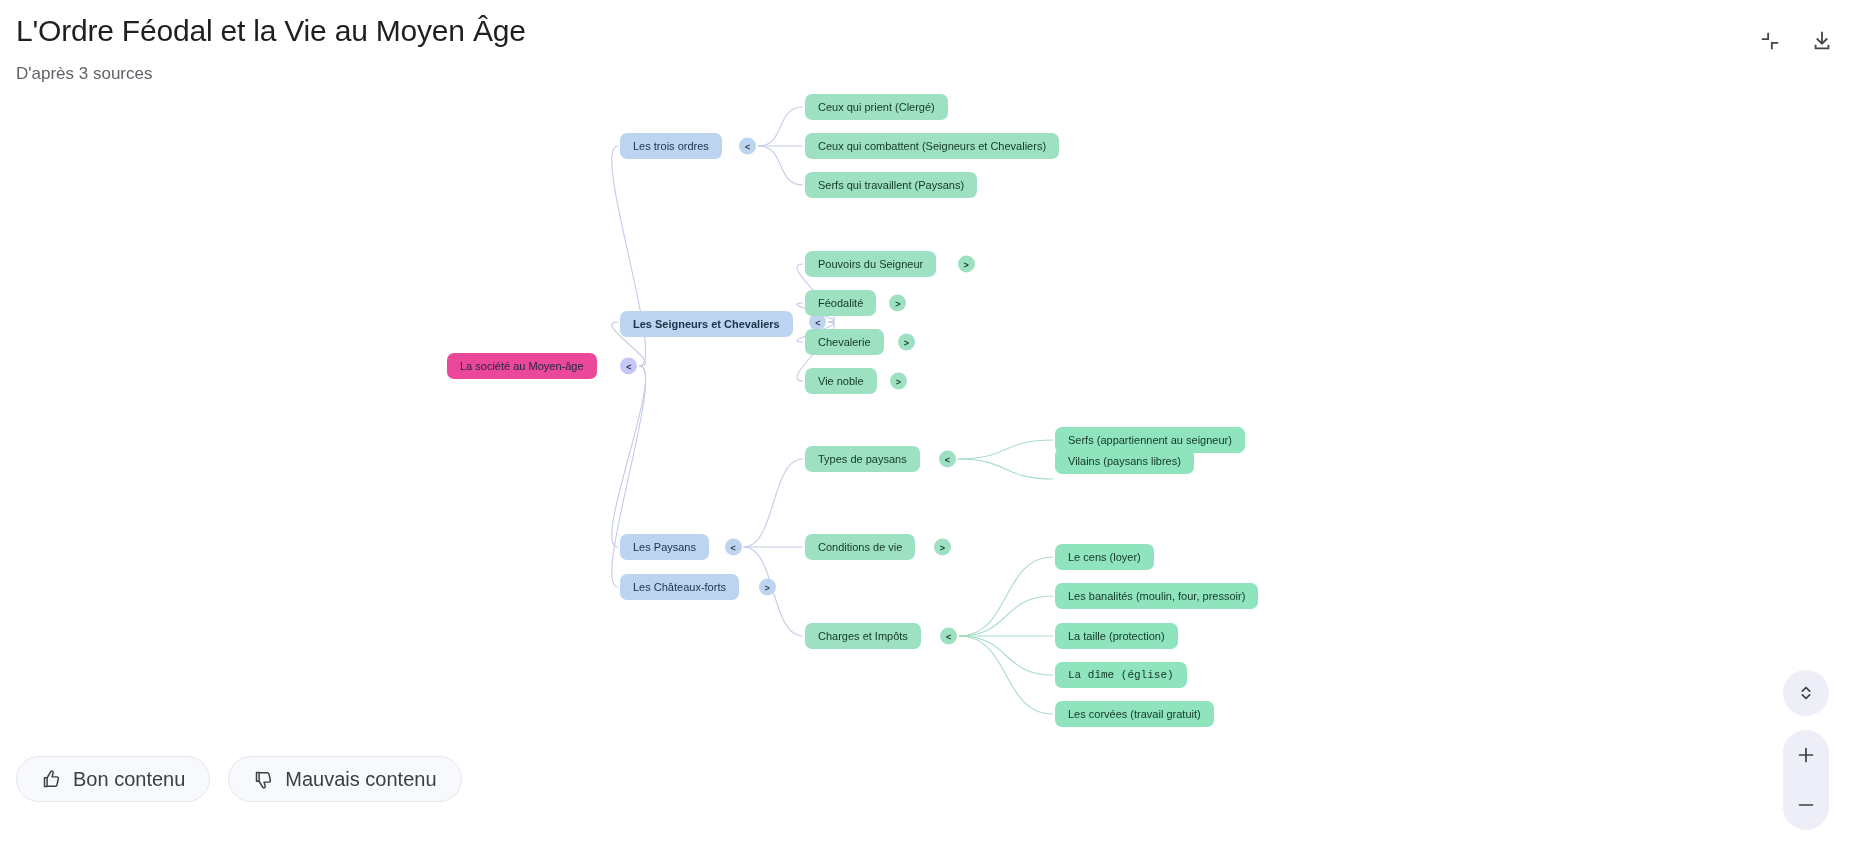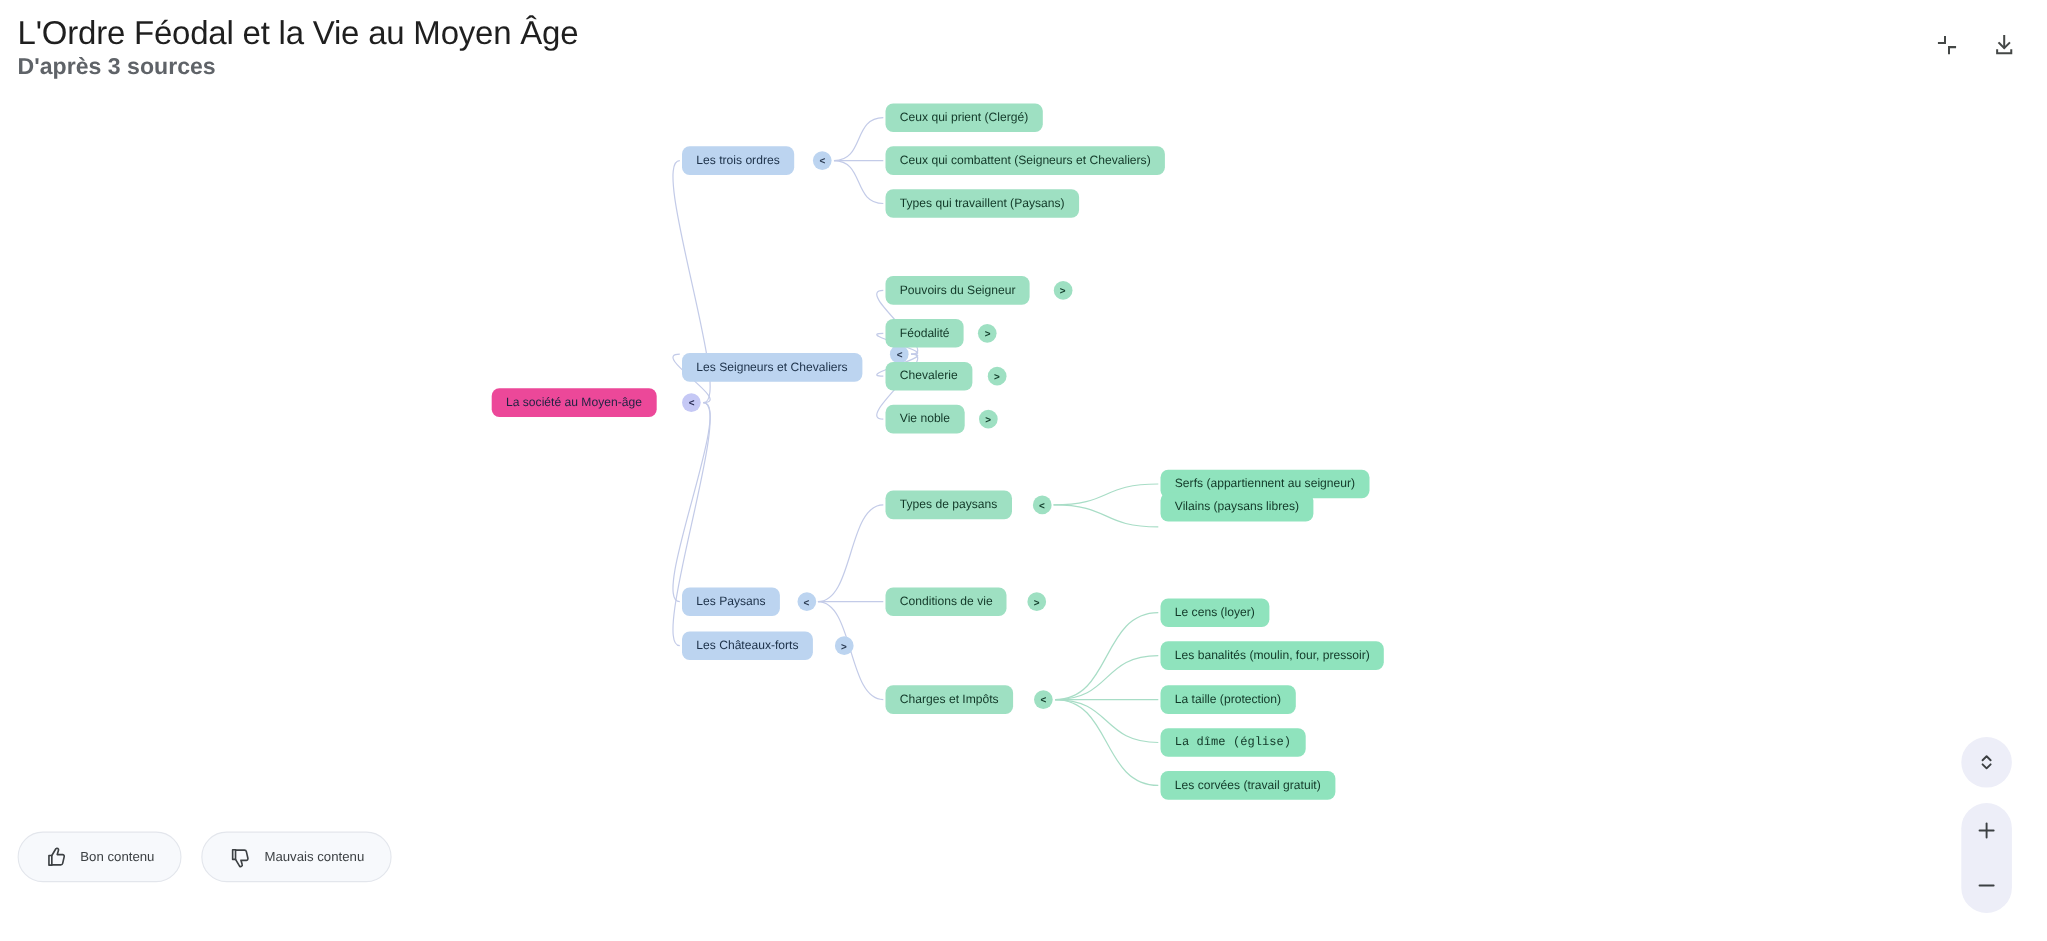--- a/index.html
+++ b/index.html
@@ -29,23 +29,23 @@
     top: 14px;
     font-size: 30px;
     font-weight: 400;
     letter-spacing: -0.2px;
     color: #1f1f1f;
     white-space: nowrap;
   }
   #sources-label {
     position: absolute;
     left: 16px;
-    top: 49px;
-    font-size: 21px;
-    font-weight: 700;
+    top: 64px;
+    font-size: 17px;
+    font-weight: 400;
     color: #5f6368;
     white-space: nowrap;
   }
   .header-action {
     position: absolute;
     width: 40px;
     height: 40px;
     border-radius: 50%;
     display: flex;
     align-items: center;
@@ -122,21 +122,21 @@
   }
   .feedback-button {
     display: flex;
     align-items: center;
     gap: 11px;
     height: 46px;
     padding: 0 24px;
     border-radius: 23px;
     background: #f7f9fc;
     border: 1px solid #e3e6ec;
-    font-size: 12px;
+    font-size: 20px;
     color: #3c4043;
     cursor: pointer;
     font-family: "Liberation Sans", sans-serif;
     transform: translateY(-50%);
   }
 
   
   #recenter-button {
     position: absolute;
     left: 1783px;
@@ -232,29 +232,29 @@
         <path d="M 959.140625 636 C 1010.76328125 636, 1001.37734375 675, 1053 675"></path>
         <path d="M 959.140625 636 C 1010.76328125 636, 1001.37734375 714, 1053 714"></path>
       </g>
   </svg>
 
   <div id="nodes-layer">
       <div class="node root" style="left: 447px; top: 366px;">La société au Moyen-âge</div>
       <div class="toggle lav" style="left: 620.375px; top: 366px;">&lt;</div>
       <div class="node level1" style="left: 620px; top: 146px;">Les trois ordres</div>
       <div class="toggle blue" style="left: 739.156px; top: 146px;">&lt;</div>
-      <div class="node level1" style="left: 620px; top: 334px;">Les Seigneurs et Chevaliers</div>
+      <div class="node level1" style="left: 620px; top: 324px; font-weight: bold;">Les Seigneurs et Chevaliers</div>
       <div class="toggle blue" style="left: 809.344px; top: 322px;">&lt;</div>
       <div class="node level1" style="left: 620px; top: 547px;">Les Paysans</div>
       <div class="toggle blue" style="left: 724.578px; top: 547px;">&lt;</div>
       <div class="node level1" style="left: 620px; top: 587px;">Les Châteaux-forts</div>
       <div class="toggle blue" style="left: 758.609px; top: 587px;">&gt;</div>
       <div class="node level2" style="left: 805px; top: 107px;">Ceux qui prient (Clergé)</div>
       <div class="node level2" style="left: 805px; top: 146px;">Ceux qui combattent (Seigneurs et Chevaliers)</div>
-      <div class="node level2" style="left: 805px; top: 185px;">Types qui travaillent (Paysans)</div>
+      <div class="node level2" style="left: 805px; top: 185px;">Serfs qui travaillent (Paysans)</div>
       <div class="node level2" style="left: 805px; top: 264px;">Pouvoirs du Seigneur</div>
       <div class="toggle green" style="left: 957.531px; top: 264px;">&gt;</div>
       <div class="node level2" style="left: 805px; top: 303px;">Féodalité</div>
       <div class="toggle green" style="left: 889.438px; top: 303px;">&gt;</div>
       <div class="node level2" style="left: 805px; top: 342px;">Chevalerie</div>
       <div class="toggle green" style="left: 897.766px; top: 342px;">&gt;</div>
       <div class="node level2" style="left: 805px; top: 381px;">Vie noble</div>
       <div class="toggle green" style="left: 889.906px; top: 381px;">&gt;</div>
       <div class="node level2" style="left: 805px; top: 459px;">Types de paysans</div>
       <div class="toggle green" style="left: 938.766px; top: 459px;">&lt;</div>

